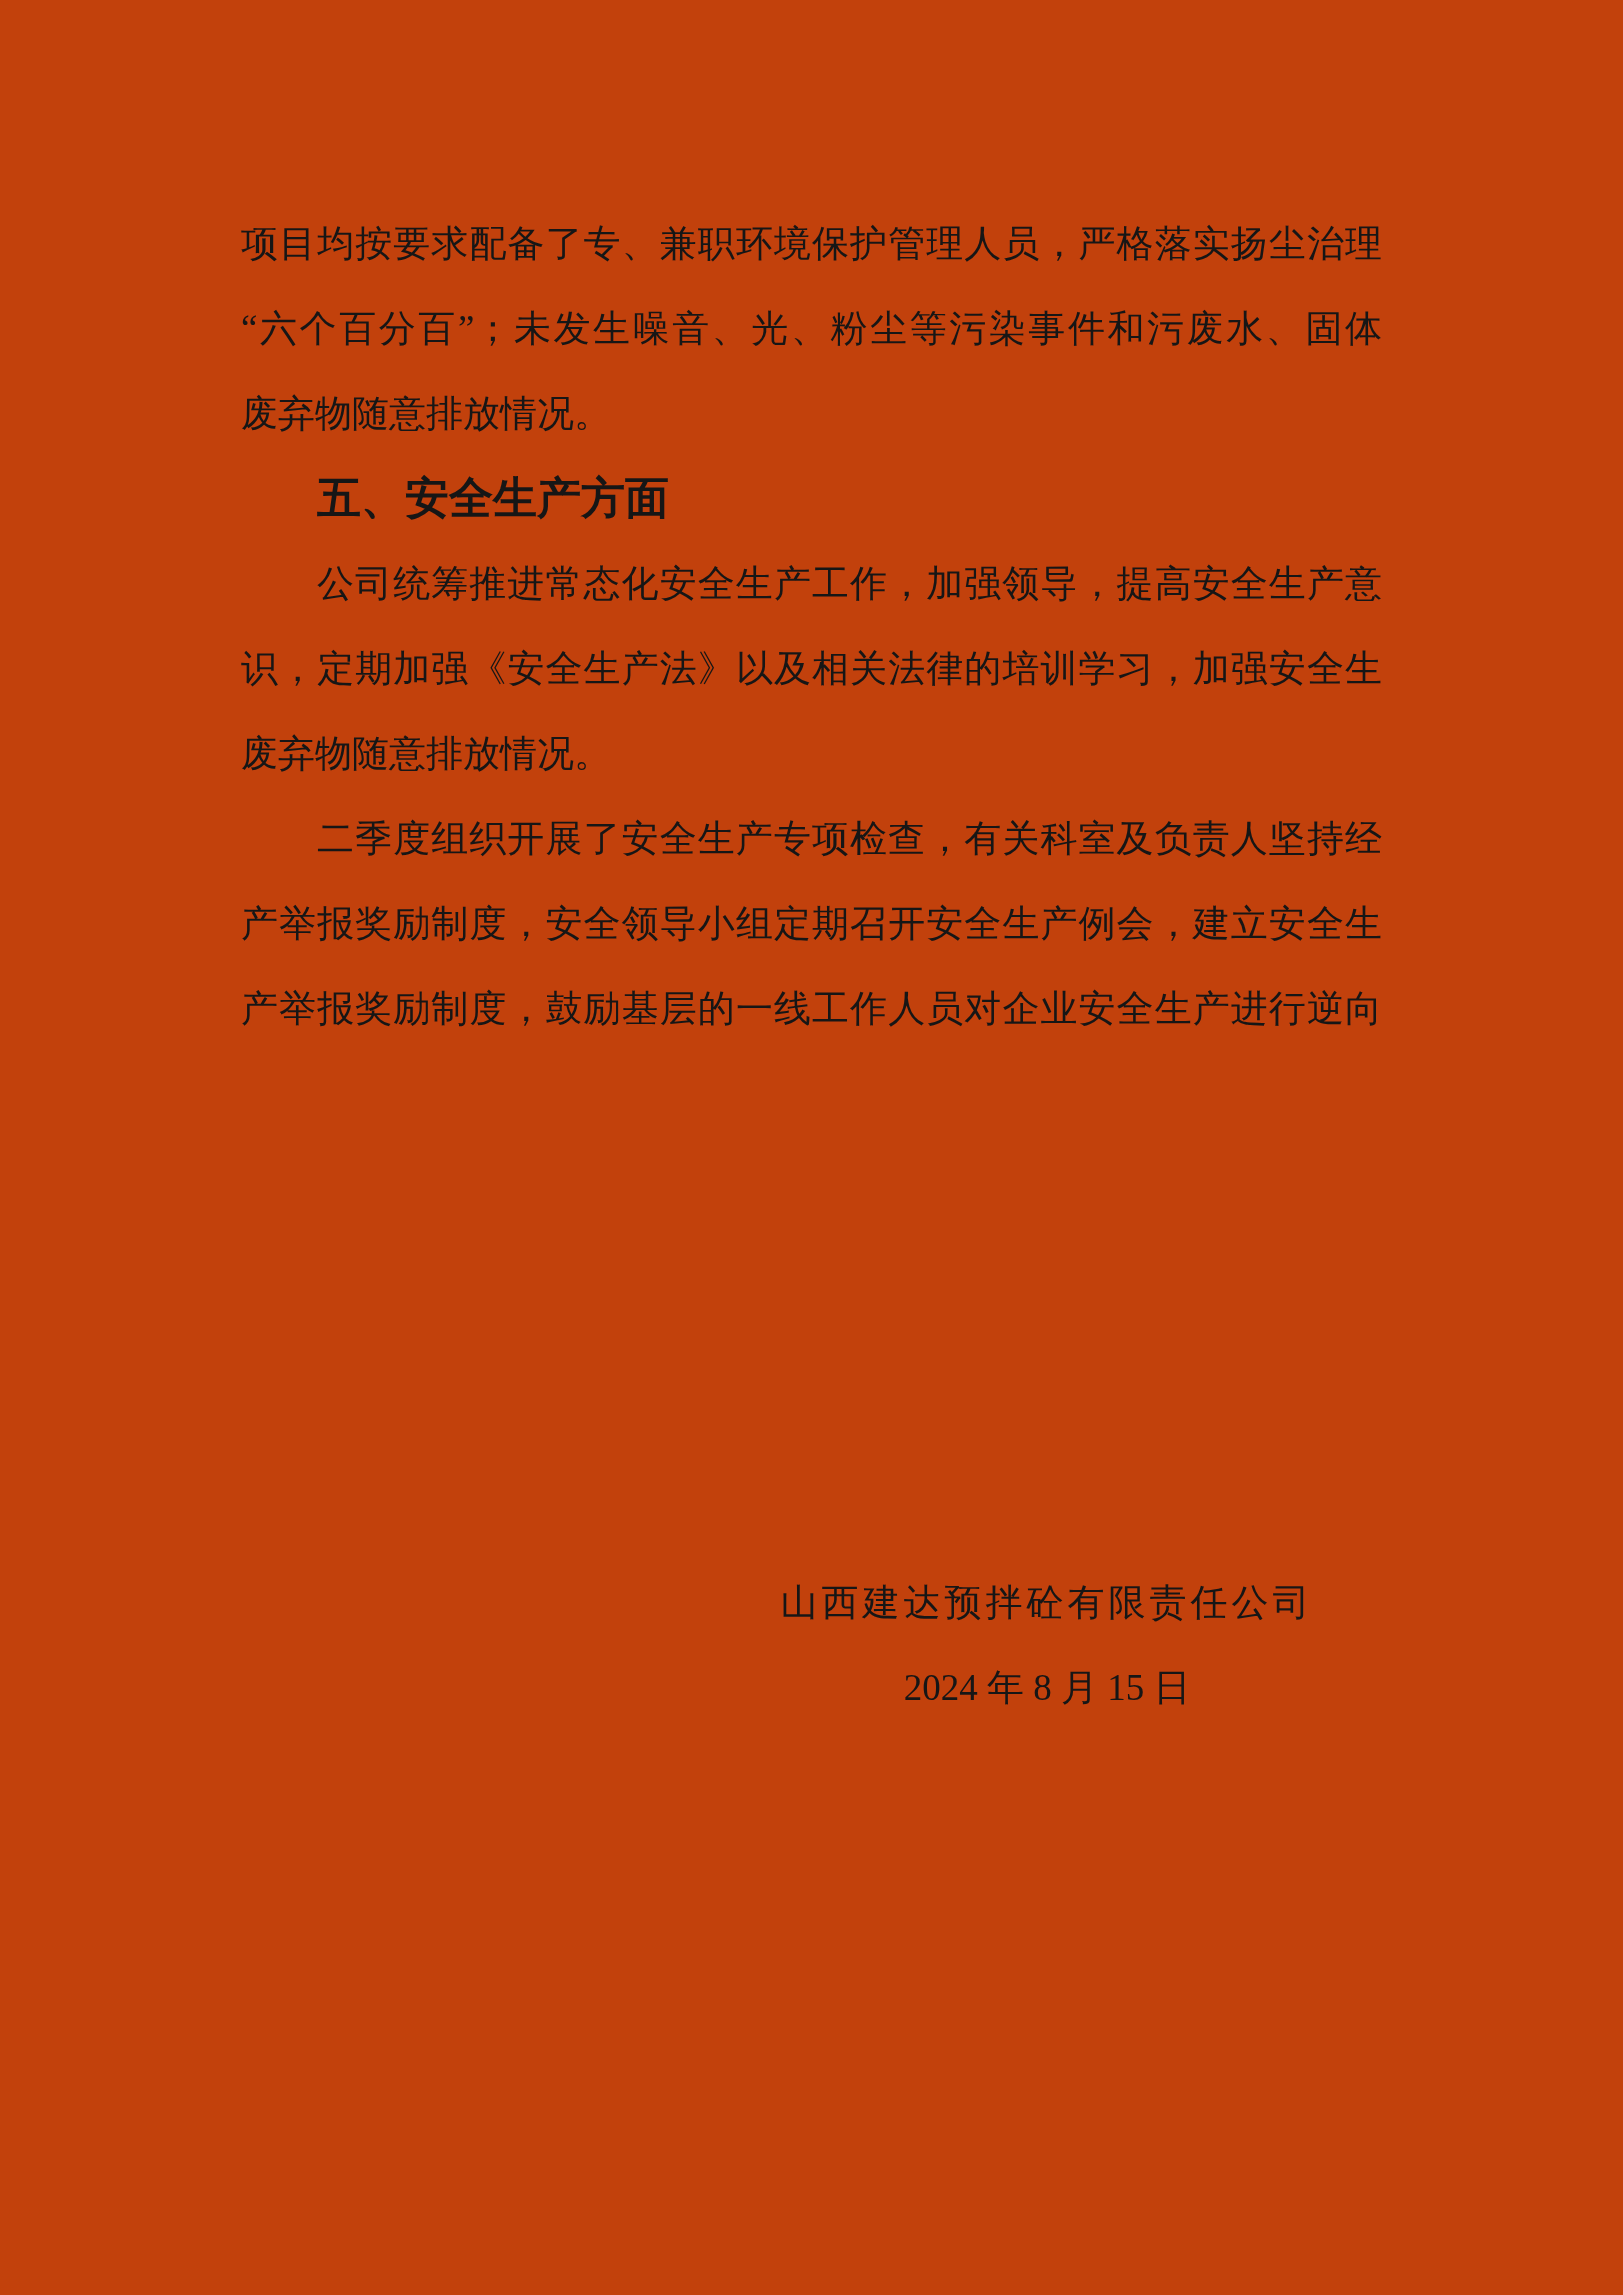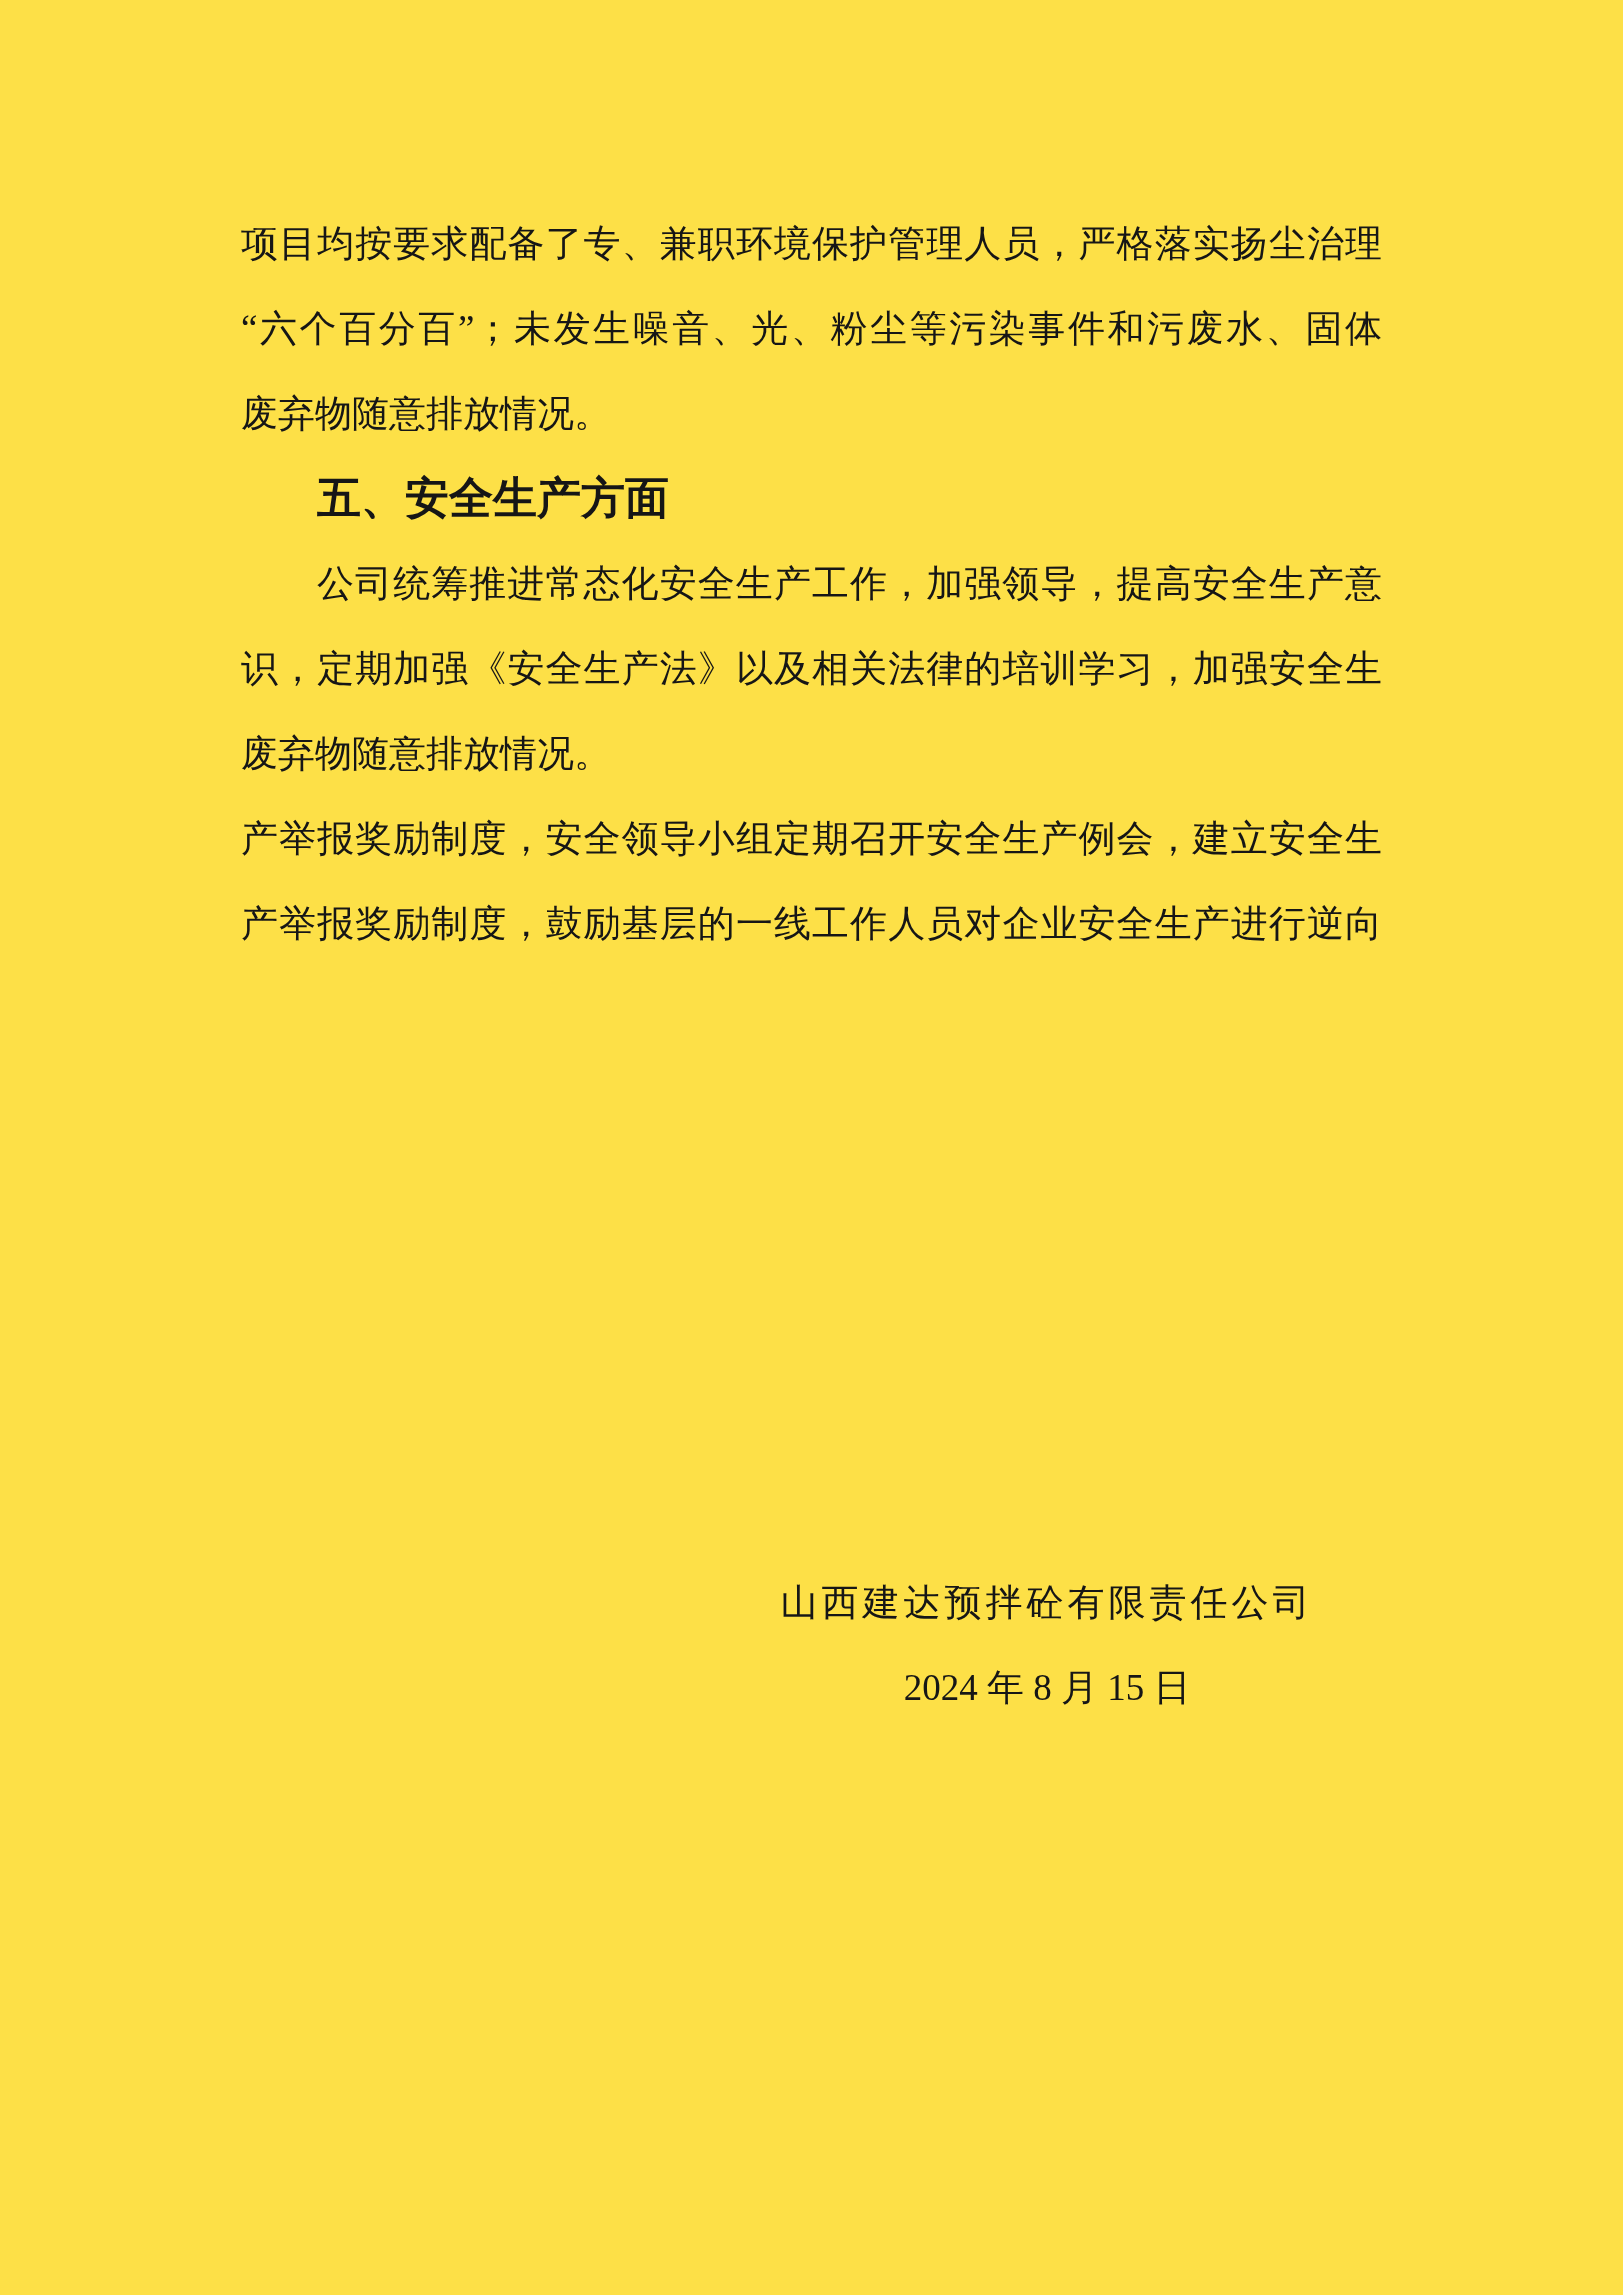--- a/index.html
+++ b/index.html
@@ -4,21 +4,21 @@
 <style>
   html, body {
     margin: 0;
     padding: 0;
     background: #ffffff;
   }
   .page {
     position: relative;
     width: 1623px;
     height: 2295px;
-    background: #fde047;
+    background: #c2410c;
     overflow: hidden;
     font-family: "Liberation Serif", "DejaVu Serif", serif;
     color: #161616;
   }
   .content {
     position: absolute;
     left: 241px;
     top: 201px;
     width: 1141px;
     font-size: 37px;
@@ -66,20 +66,21 @@
     <div class="line j">项目均按要求配备了专、兼职环境保护管理人员，严格落实扬尘治理</div>
     <div class="line j">“六个百分百”；未发生噪音、光、粉尘等污染事件和污废水、固体</div>
     <div class="line">废弃物随意排放情况。</div>
 
     <div class="line heading indent">五、安全生产方面</div>
 
     <div class="line j indent">公司统筹推进常态化安全生产工作，加强领导，提高安全生产意</div>
     <div class="line j">识，定期加强《安全生产法》以及相关法律的培训学习，加强安全生</div>
     <div class="line">废弃物随意排放情况。</div>
 
+    <div class="line j indent">二季度组织开展了安全生产专项检查，有关科室及负责人坚持经</div>
     <div class="line j">产举报奖励制度，安全领导小组定期召开安全生产例会，建立安全生</div>
     <div class="line j">产举报奖励制度，鼓励基层的一线工作人员对企业安全生产进行逆向</div>
 
   </div>
 
   <div class="signature">
     <div class="company">山西建达预拌砼有限责任公司</div>
     <div class="date">2024 年 8 月 15 日</div>
   </div>
 

